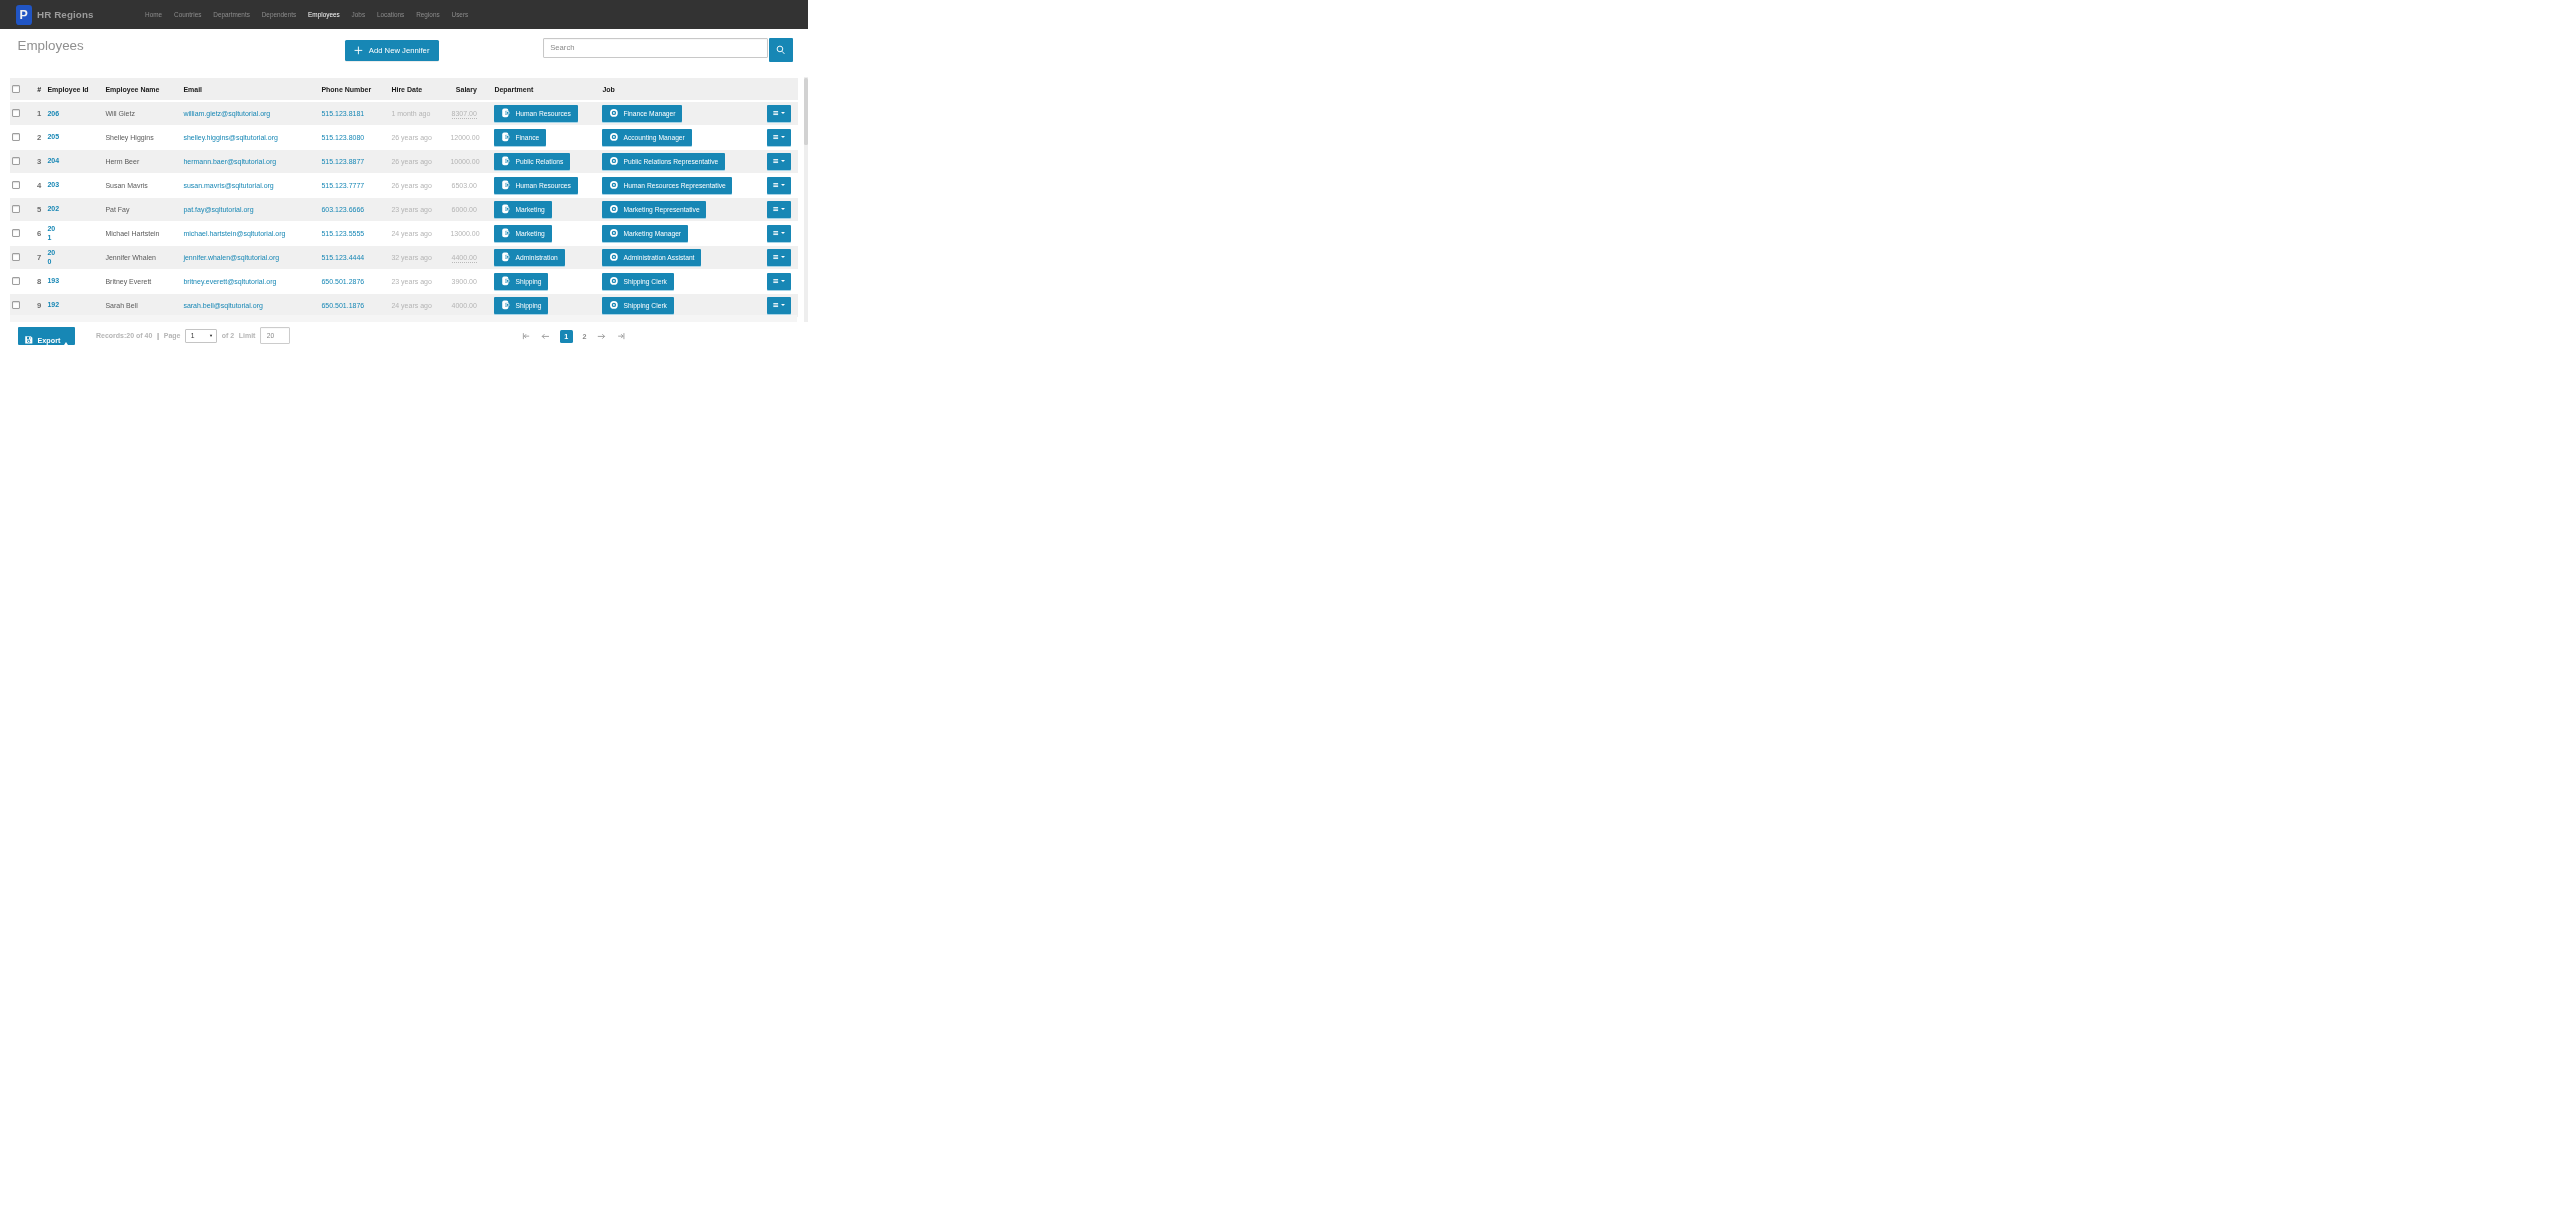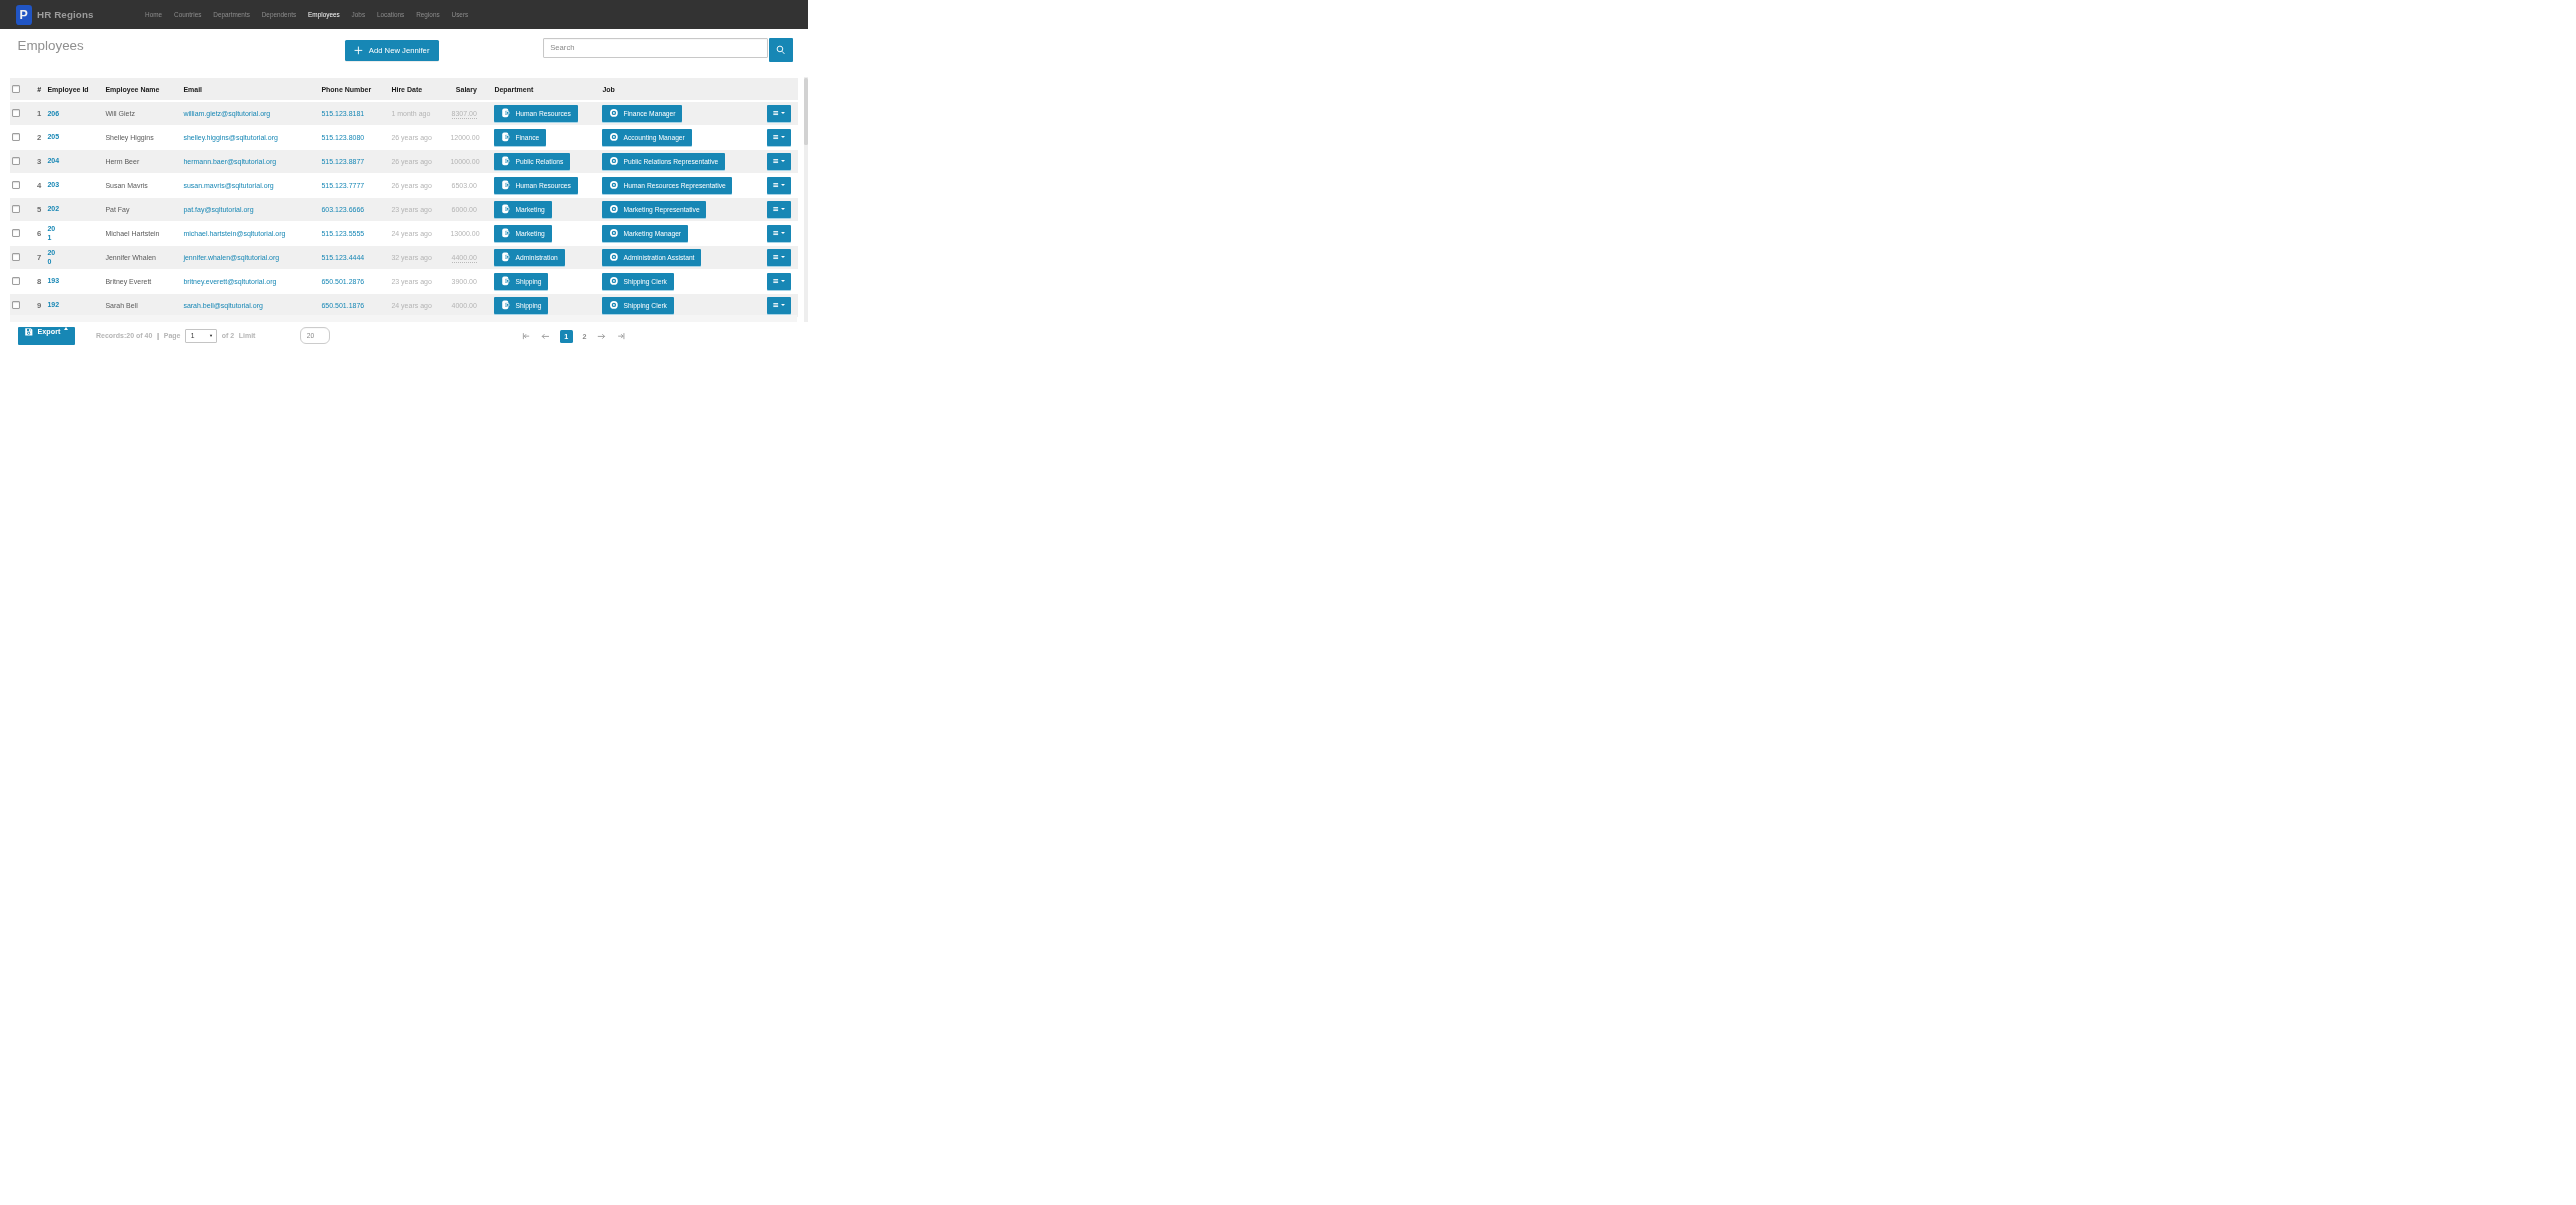--- a/index.html
+++ b/index.html
@@ -52,28 +52,28 @@
   td.salary{text-align:right;padding-right:17.5px;}
   td.salary span{color:var(--muted);}
   td.salary span.dotted{border-bottom:0.5px dotted #b9b9b9;padding-bottom:1px;}
   .badge{display:inline-flex;align-items:center;gap:4.6px;background:var(--accent);border:none;border-radius:1px;color:#fff;font-size:6.7px;font-family:inherit;height:17px;padding:0 6.7px;cursor:pointer;box-shadow:0 1px 0 #a6d4e7;}
   .badge svg{flex:0 0 auto;}
   .act-btn{width:24px;height:17px;background:var(--accent);border:none;border-radius:1px;display:inline-flex;align-items:center;justify-content:center;gap:2.6px;cursor:pointer;box-shadow:0 1px 0 #a6d4e7;}
   .caret-down{width:0;height:0;border-left:2.6px solid transparent;border-right:2.6px solid transparent;border-top:3.1px solid #fff;}
   .tfoot-strip{position:absolute;left:10.3px;top:315px;width:787px;height:7.2px;background:#f5f5f5;}
 
   
-  .export-btn{position:absolute;left:17.5px;top:327px;height:17.5px;padding:0 6.2px;background:var(--accent);border:none;border-radius:1px;color:#fff;font-weight:bold;font-size:7.2px;font-family:inherit;display:flex;align-items:flex-start;gap:4.1px;cursor:pointer;}
+  .export-btn{position:absolute;left:17.5px;top:327px;height:17.5px;padding:0 6.2px;background:var(--accent);border:none;border-radius:1px;color:#fff;font-weight:bold;font-size:7.2px;font-family:inherit;display:flex;align-items:flex-end;gap:4.1px;cursor:pointer;}
   .caret-up{width:0;height:0;border-left:2.6px solid transparent;border-right:2.6px solid transparent;border-bottom:3.1px solid #fff;}
   .records-line{position:absolute;left:96px;top:326px;height:19.6px;display:flex;align-items:center;gap:4.6px;color:#b5b5b5;font-weight:bold;font-size:7px;}
   .records-line .sep{color:#9a9a9a;font-size:7.7px;}
   .page-select{width:32px;height:14px;border:0.5px solid #c4c4c4;border-radius:1px;background:#fff;display:flex;align-items:center;justify-content:space-between;padding:0 3.1px 0 4.6px;cursor:pointer;}
   .page-select .val{color:#333;font-size:6.7px;font-weight:normal;}
   .page-select .sel-caret{color:#222;font-size:4.1px;}
-  .limit-input{width:30px;height:17px;border:0.5px solid #ccc;border-radius:6px;padding:0 0 0 5.7px;font-size:6.7px;font-family:inherit;color:#888;box-shadow:inset 0 0.5px 1px rgba(0,0,0,.05);margin-left:40px;}
+  .limit-input{width:30px;height:17px;border:0.5px solid #ccc;border-radius:1px;padding:0 0 0 5.7px;font-size:6.7px;font-family:inherit;color:#888;box-shadow:inset 0 0.5px 1px rgba(0,0,0,.05);}
   .pagination{position:absolute;left:521px;top:327px;height:18.5px;display:flex;align-items:center;gap:8.8px;}
   .pg-icon{background:none;border:none;padding:0;cursor:pointer;display:flex;align-items:center;}
   .pg-num{background:none;border:none;color:#8a8a8a;font-size:7.2px;font-weight:bold;font-family:inherit;cursor:pointer;padding:0 1px;}
   .pg-num.active{background:var(--accent);color:#fff;width:13px;height:13px;border-radius:1.5px;display:flex;align-items:center;justify-content:center;}
 
   
   .scrollbar-track{position:absolute;right:0;top:77px;width:4.1px;height:245px;background:#eeeeee;}
   .scrollbar-thumb{position:absolute;left:0.5px;top:1px;width:3.1px;height:67px;background:#d2d2d2;border-radius:1.5px;}
 </style>
 </head>

